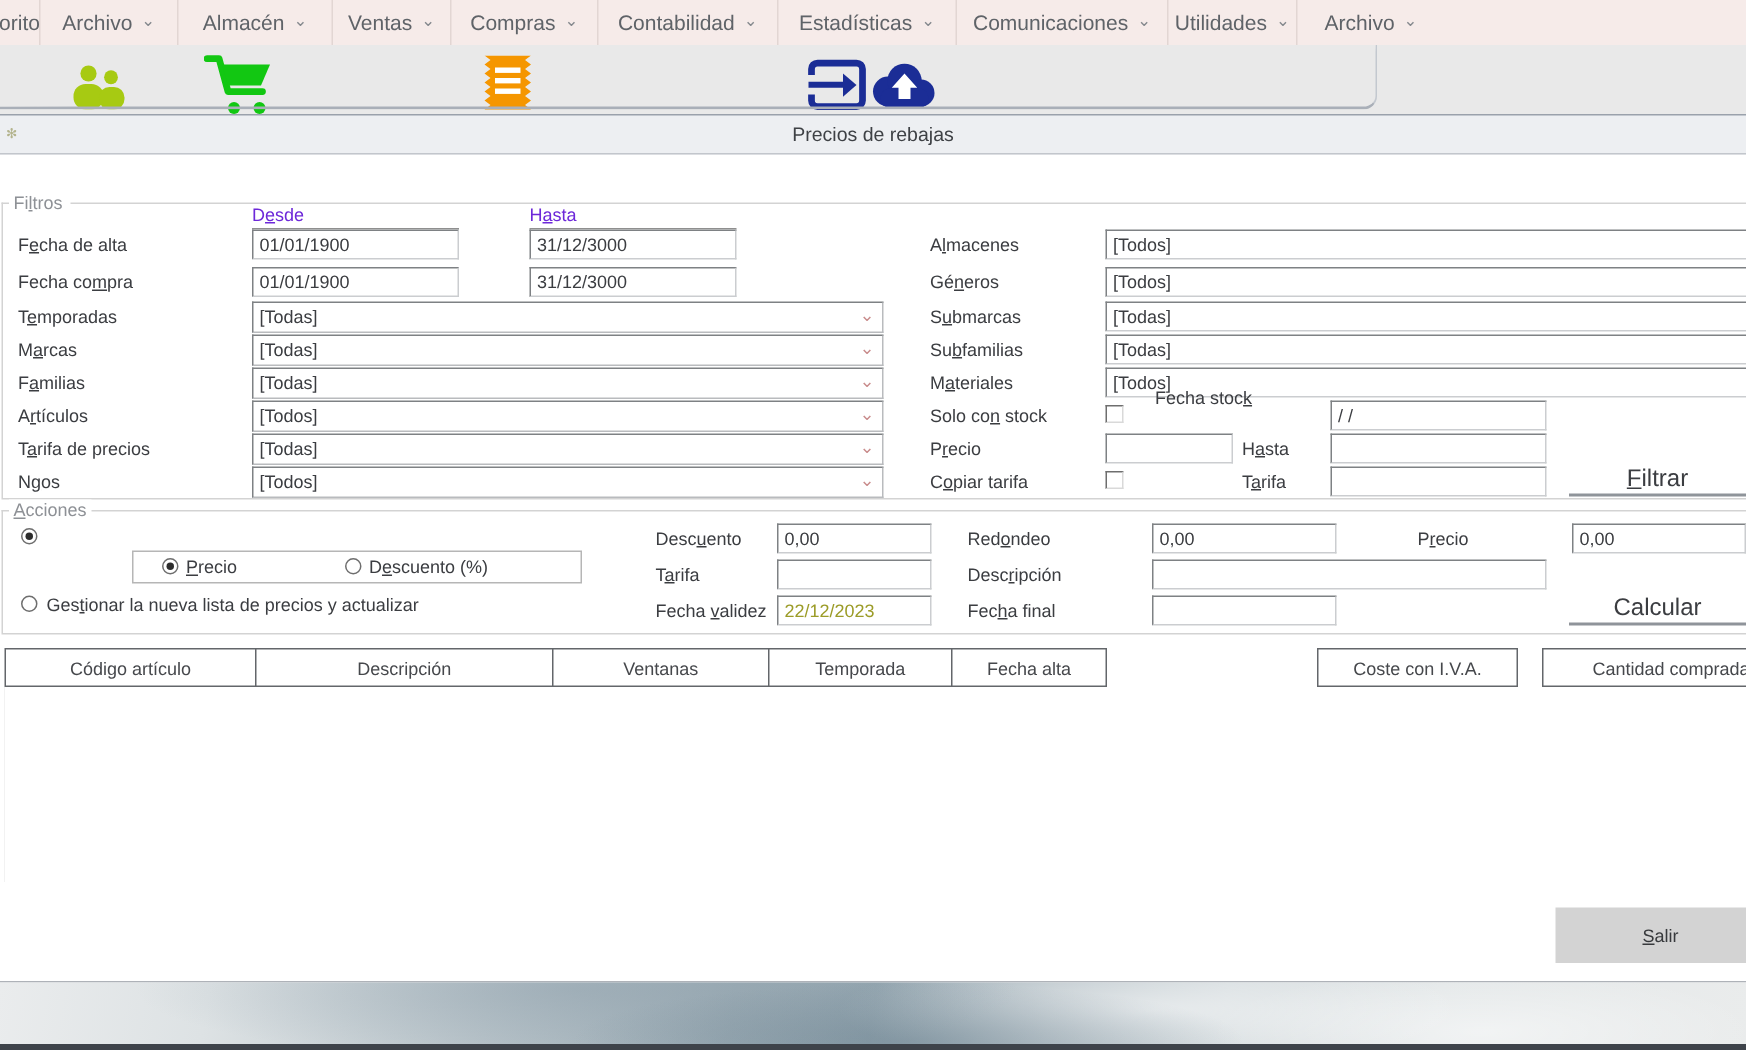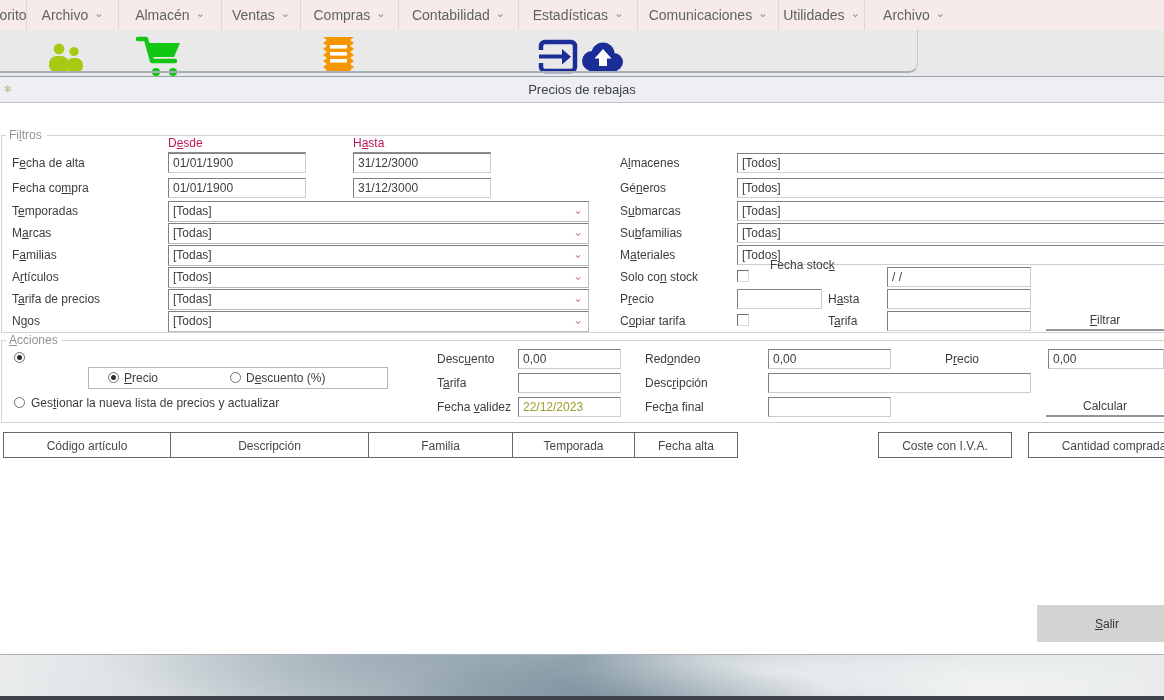--- a/index.html
+++ b/index.html
@@ -34,30 +34,30 @@
   .glbl { position:absolute; font-size:12px; color:#8e9196; background:#fff; padding:0 3px; white-space:nowrap; z-index:2; }
   .line { position:absolute; border-top:1px solid #d3d3d3; }
   .vline { position:absolute; border-left:1px solid #d3d3d3; }
   .inp { position:absolute; height:20px; background:#fff; border:1px solid;
          border-color:#7e8184 #cbcdd0 #cbcdd0 #7e8184; font-size:12px; color:#3b3d41;
          padding:2px 4px; white-space:nowrap; overflow:hidden; }
   .combo { position:absolute; height:21px; background:#fff; border:1px solid;
            border-color:#7e8184 #b9bbbe #b9bbbe #7e8184; font-size:12px; color:#3b3d41;
            padding:2px 4px; white-space:nowrap; overflow:hidden; }
   .combo .cchev { position:absolute; right:5px; top:1px; font-size:12px; color:#c98c8c; }
-  .hdru { position:absolute; font-size:12px; color:#be185d; border-bottom:1px solid #8f8f8f;
+  .hdru { position:absolute; font-size:12px; color:#6d28d9; border-bottom:1px solid #8f8f8f;
           padding-bottom:2px; white-space:nowrap; }
   .chk { position:absolute; width:12px; height:12px; background:#fff; border:1px solid #d9d9d9;
          border-top-color:#6e6e6e; border-left-color:#6e6e6e; }
   .radio { position:absolute; width:11px; height:11px; border-radius:50%;
            border:1px solid #6e6e6e; background:#fff; }
   .radio.sel::after { content:''; position:absolute; left:2px; top:2px; width:5px; height:5px;
                       border-radius:50%; background:#2c2c2c; }
   .btn-flat { position:absolute; background:transparent; border:none;
-              border-bottom:2px solid #8f949a; font-size:12px; color:#3b3d41;
+              border-bottom:2px solid #8f949a; font-size:16px; color:#3b3d41;
               text-align:center; padding-top:5px; height:25px; cursor:default; }
   .btn-gray { position:absolute; background:#d3d3d3; border:none; font-size:12px; color:#37393c;
               text-align:center; cursor:default; }
   .olive { color:#9c9c28; }
 
   
   .gcell { position:absolute; top:432px; height:26px; background:#fff; border:1px solid #63666a;
            font-size:12px; color:#46484c; text-align:center; padding-top:6px; overflow:hidden;
            white-space:nowrap; }
 
@@ -259,21 +259,21 @@
   <div class="inp" style="left:768px; top:373px; width:263px"></div>
   <div class="lbl" style="left:645px; top:400px">Fec<u>h</u>a final</div>
   <div class="inp" style="left:768px; top:397px; width:123px"></div>
 
   <div class="lbl" style="left:945px; top:352px">P<u>r</u>ecio</div>
   <div class="inp" style="left:1048px; top:349px; width:116px">0,00</div>
   <button class="btn-flat" style="left:1046px; top:392px; width:118px">Calcular</button>
 
   <div class="gcell" style="left:3px;    width:168px">Código artículo</div>
   <div class="gcell" style="left:170px;  width:199px">Descripción</div>
-  <div class="gcell" style="left:368px;  width:145px">Familia</div>
+  <div class="gcell" style="left:368px;  width:145px">Ventanas</div>
   <div class="gcell" style="left:512px;  width:123px">Temporada</div>
   <div class="gcell" style="left:634px;  width:104px">Fecha alta</div>
   <div class="gcell" style="left:878px;  width:134px">Coste con I.V.A.</div>
   <div class="gcell" style="left:1028px; width:172px">Cantidad comprada</div>
   <div class="vline" style="left:3px; top:458px; height:130px; border-left-color:#c9c9c9"></div>
   <div style="position:absolute; left:3px; top:458px; width:1161px; height:130px; background:#fff"></div>
 
   <button class="btn-gray" style="left:1037px; top:605px; width:140px; height:37px"><u>S</u>alir</button>
 
   <div id="content-bottom-edge"></div>

